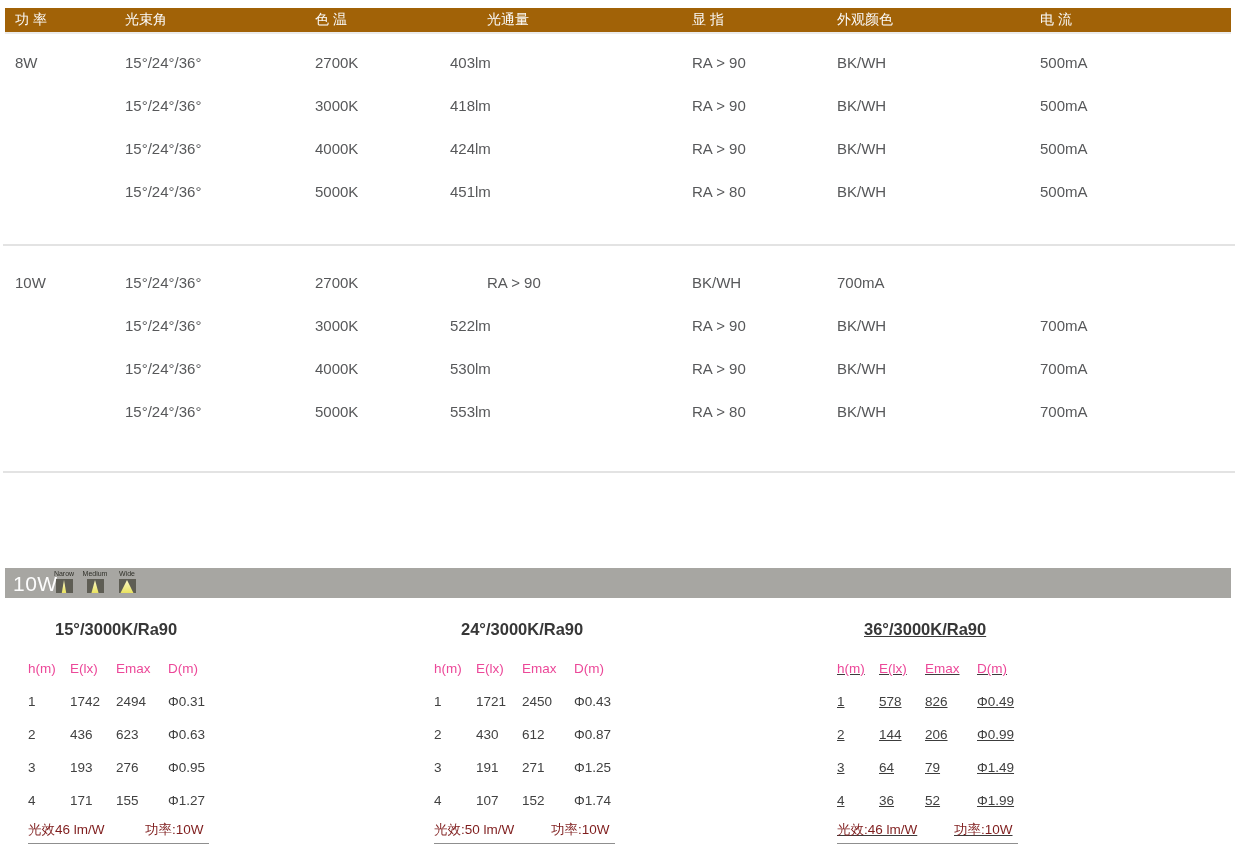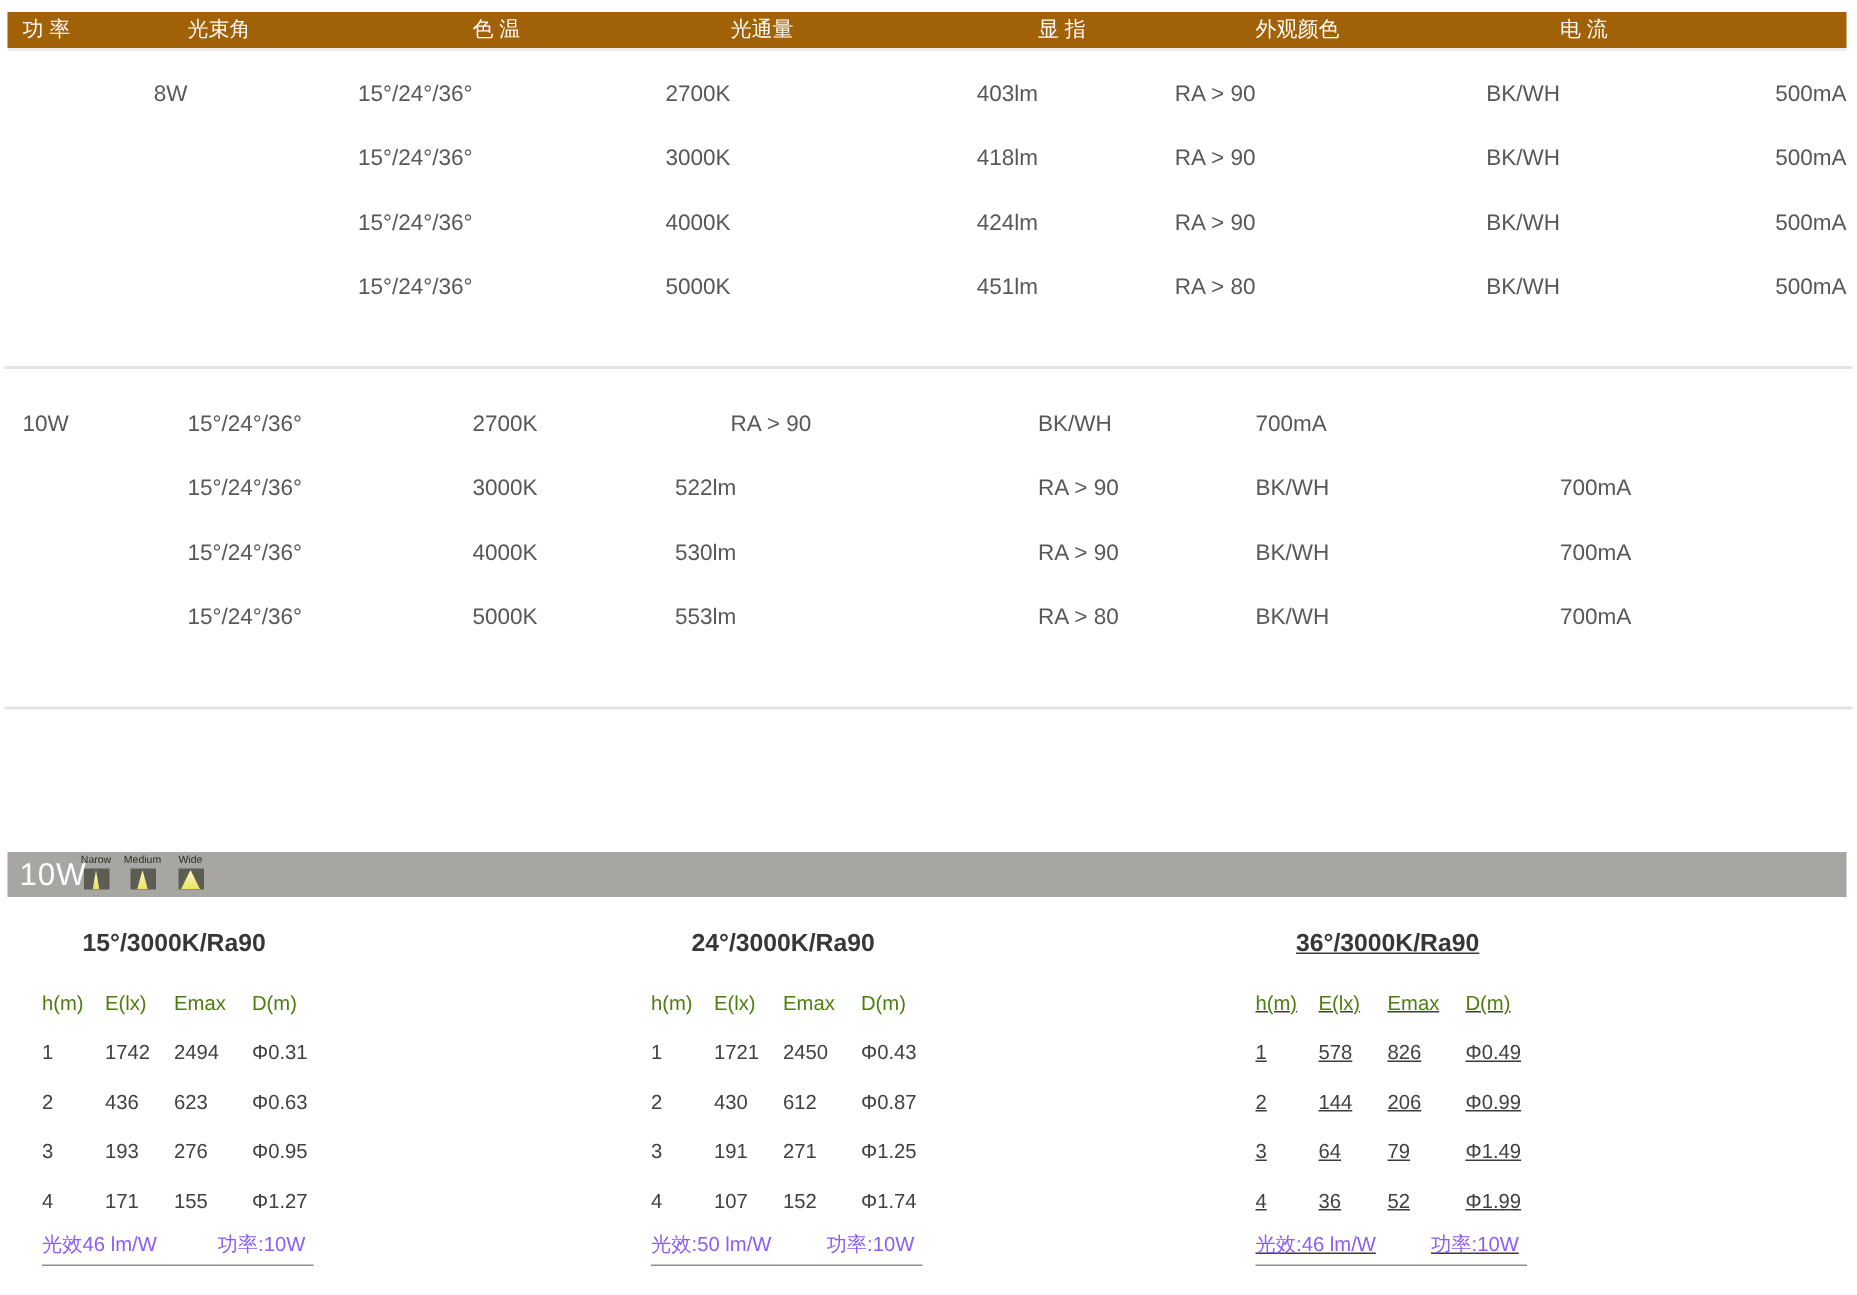--- a/index.html
+++ b/index.html
@@ -32,42 +32,42 @@
     background:linear-gradient(to bottom,#fdf9c9,#e9e25f); }
   .beam-cone.narrow { clip-path:polygon(50% 0%, 37% 100%, 63% 100%); }
   .beam-cone.medium { clip-path:polygon(50% 0%, 29% 100%, 71% 100%); }
   .beam-cone.wide   { clip-path:polygon(50% 0%, 12% 100%, 88% 100%); }
 
   .mini-table { position:absolute; top:608px; width:200px; padding-left:28px; color:#3c3c3c; }
   .mini-title { margin:12px 0 0 27px; font-size:16.5px; font-weight:bold; color:#373737; }
   .mini-rows { margin-top:13px; }
   .mini-row { display:grid; grid-template-columns:42px 46px 52px 60px;
     height:33px; line-height:33px; font-size:13.5px; }
-  .mini-row.head { color:#4d7c0f; }
+  .mini-row.head { color:#ec4899; }
   .mini-row.data { color:#414141; }
   .mini-footer { display:flex; width:181px; height:27px; line-height:25px;
-    font-size:13.5px; color:#8b5cf6; border-bottom:1px solid #8f8f8f; }
+    font-size:13.5px; color:#7f1d1d; border-bottom:1px solid #8f8f8f; }
   .mini-footer .eff { width:117px; }
 </style>
 </head>
 <body>
 
 <div class="page">
 
   <div class="spec-header spec-grid">
     <span>功 率</span>
     <span>光束角</span>
     <span>色 温</span>
     <span>光通量</span>
     <span>显 指</span>
     <span>外观颜色</span>
     <span>电 流</span>
   </div>
 
-  <div class="spec-group" style="top:41px;text-align:right;">
+  <div class="spec-group" style="top:41px;">
     <div class="spec-row spec-grid">
       <span>8W</span>
       <span>15°/24°/36°</span>
       <span>2700K</span>
       <span class="flux">403lm</span>
       <span>RA &gt; 90</span>
       <span>BK/WH</span>
       <span>500mA</span>
     </div>
     <div class="spec-row spec-grid">

